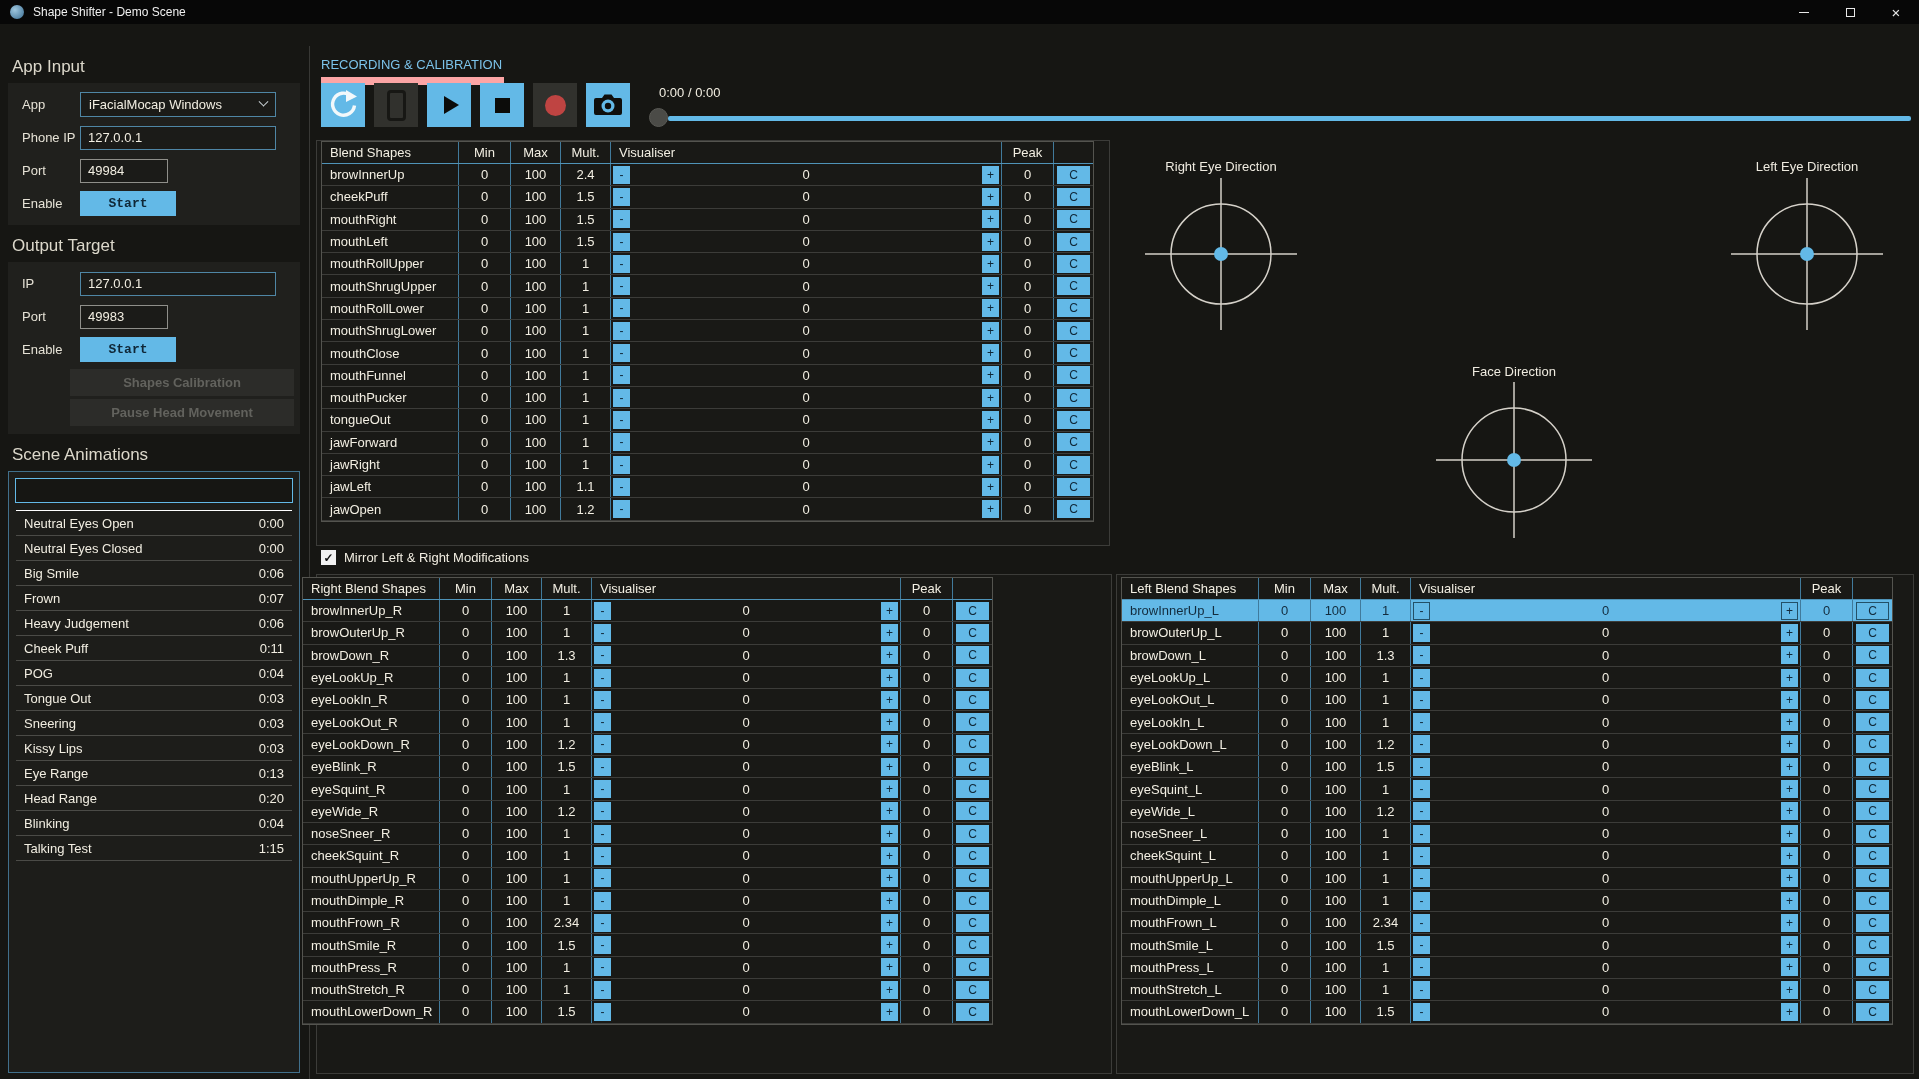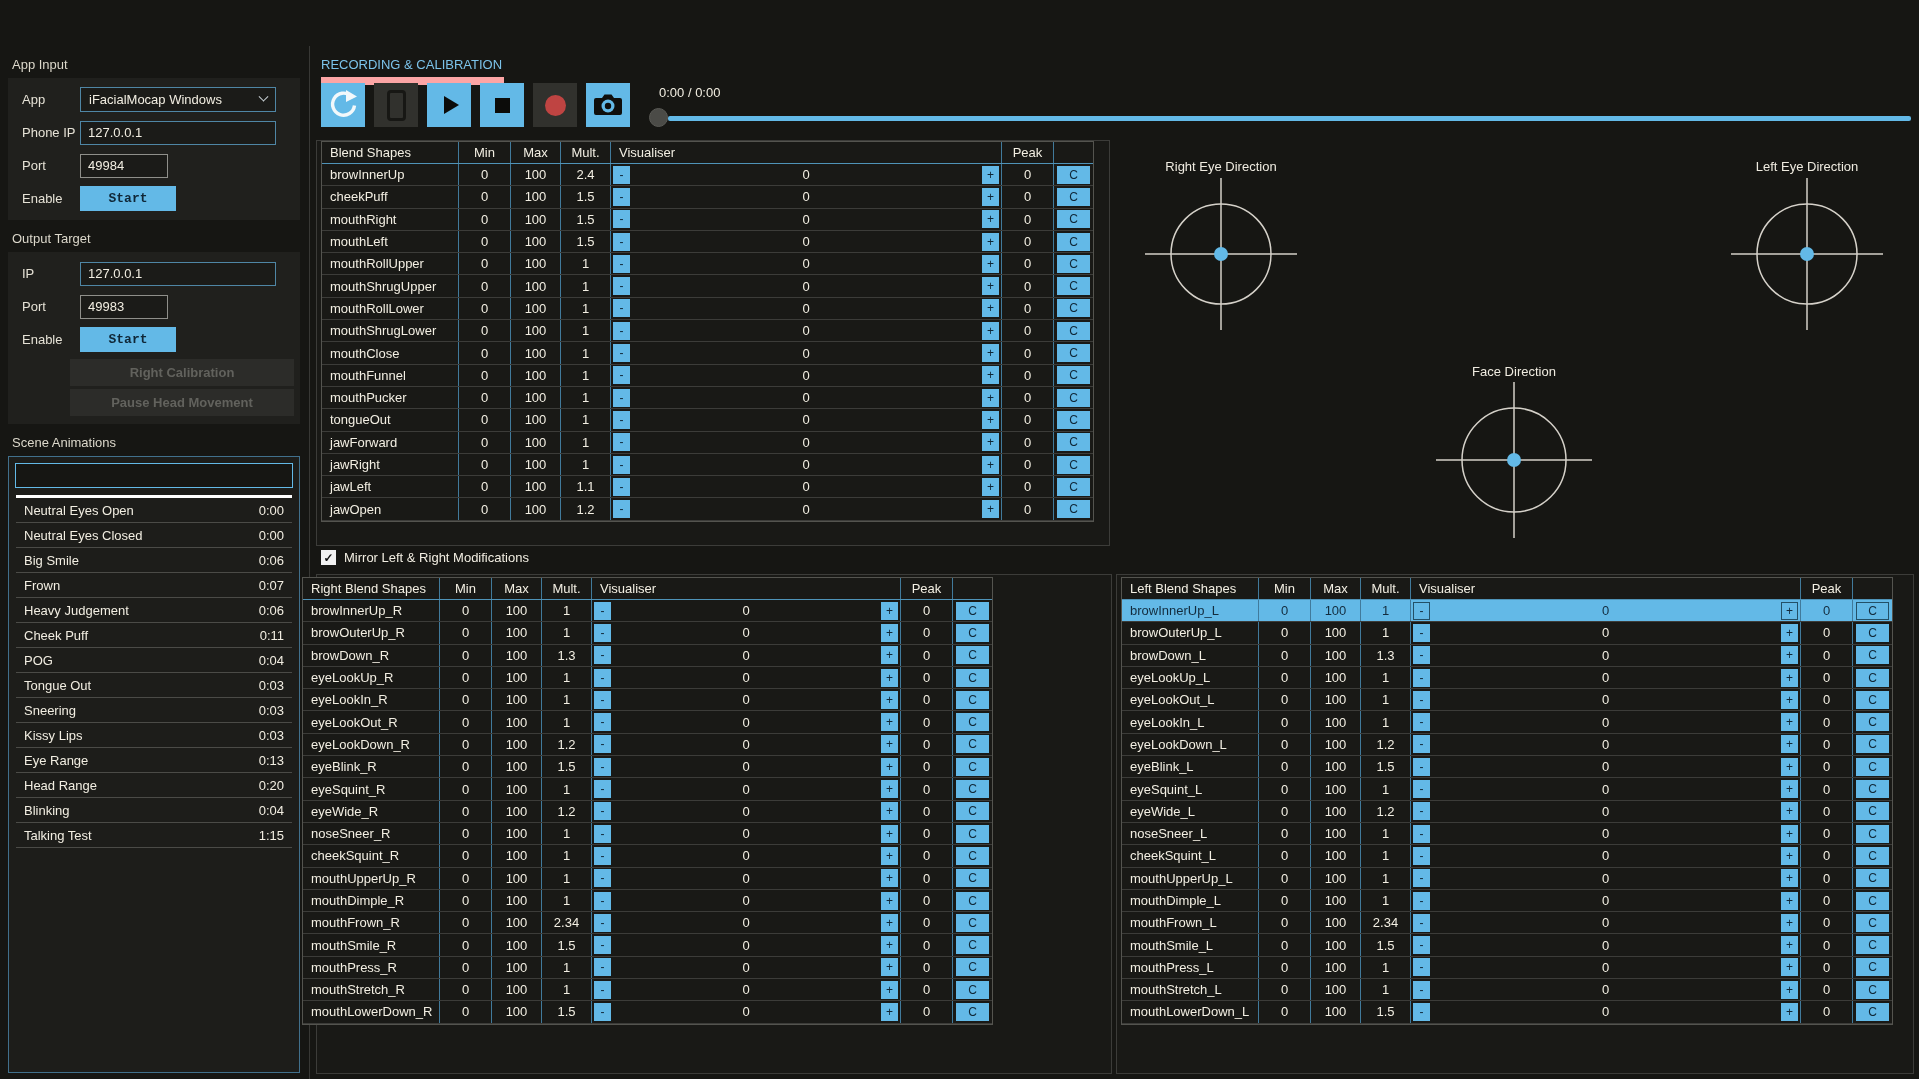--- a/index.html
+++ b/index.html
@@ -21,34 +21,34 @@
   .glyph-min{width:10px;height:1px;background:#e8e8e8}
   .glyph-max{width:9px;height:9px;border:1px solid #e8e8e8}
   .glyph-close{font-size:15px;line-height:15px}
 
   
   .menubar{position:absolute;top:24px;left:0;right:0;height:22px;background:#121210;display:flex;align-items:center;padding-left:4px}
   .menu-item{color:var(--menu_blue);font-size:13px;padding:0 10px;cursor:default}
 
   
   .sidebar{position:absolute;left:0;top:46px;bottom:0;width:307px;display:flex;flex-direction:column;background:#161613}
-  .side-label{margin:11px 0 6px 12px;font-size:13px;color:#dcd8cb}
+  .side-label{margin:11px 0 6px 12px;font-size:17px;color:#dcd8cb}
   .side-panel{background:#20201d;margin-left:8px;width:292px;padding:5px 0}
   .srow{display:flex;align-items:center;height:33px}
   .srow .lbl{width:58px;margin-left:14px;font-size:13px;color:#e6e2d6}
   .tinput{background:#1b1b18;border:1px solid #4f86a5;color:#f2eee2;font-size:13px;height:24px;padding:0 7px;font-family:inherit;outline:none}
   .w-wide{width:196px}.w-narrow{width:88px}
   .port-border{border-color:#8f8f8a}
   .select{width:196px;height:25px;border:1px solid #4f86a5;background:#1b1b18;display:flex;align-items:center;justify-content:space-between;padding:0 8px;font-size:13px;color:#f2eee2}
   .caret{width:7px;height:7px;border-right:1.6px solid #cdd6da;border-bottom:1.6px solid #cdd6da;transform:rotate(45deg) translate(-2px,-2px)}
   .btn-start{width:96px;height:25px;background:var(--accent);border:none;color:#0f2737;font-size:13px;font-weight:700;font-family:Liberation Mono, monospace}
   .btn-disabled{width:224px;height:27px;margin:3px 0 3px 62px;background:#2c2c29;border:none;color:#62625d;font-size:13px;font-weight:700;font-family:inherit;display:block}
   .scene-panel{flex:1;margin:0 7px 6px 8px;background:#1d1d1a;border:1px solid #41708c;display:flex;flex-direction:column;overflow:hidden}
   .filter-input{margin:6px;height:25px;background:#161613;border:1px solid var(--accent);color:#f2eee2;font-size:13px;padding:0 6px;font-family:inherit;outline:none}
-  .scene-list{margin:1px 7px;border-top:3px solid #ffffff}
+  .scene-list{margin:1px 7px;border-top:1px solid #ffffff}
   .scene-item{display:flex;justify-content:space-between;align-items:center;height:25px;border-bottom:1px solid #4b4b47;padding:0 8px;font-size:13px;color:#f2eee2}
   .v-divider{position:absolute;left:309px;top:46px;bottom:0;width:1px;background:#38383­5;background:#383835}
 
   
   .tab{position:absolute;left:321px;top:57px;color:#7cc3ea;font-size:13px;padding:0 2px 5px 0;border-bottom:8px solid #fca5a5}
   .tbtn{position:absolute;top:83px;width:44px;height:44px;border:none;display:flex;align-items:center;justify-content:center;padding:0}
   .tbtn.blue{background:var(--accent)} .tbtn.dark{background:#31312d}
   .icon-play{width:0;height:0;border-left:15px solid #0c0c0a;border-top:9px solid transparent;border-bottom:9px solid transparent;margin-left:4px}
   .icon-stop{width:15px;height:15px;background:#0c0c0a}
   .icon-record{width:21px;height:21px;border-radius:50%;background:var(--record_red)}
@@ -83,20 +83,35 @@
   
   .mirror{position:absolute;left:321px;top:550px;display:flex;align-items:center}
   .checkbox{width:15px;height:15px;background:#f2f2f2;display:flex;align-items:center;justify-content:center;font-size:12px;color:#111;font-weight:bold}
   .mirror-label{margin-left:8px;font-size:13px;color:#f2eee2}
 </style>
 </head>
 <body>
 
 <div id="app">
 
+  <div class="titlebar">
+    <div class="app-icon"></div>
+    <span class="title">Shape Shifter - Demo Scene</span>
+    <div class="win-controls">
+      <div class="win-btn">
+          <div class="glyph-min"></div>
+        </div>
+      <div class="win-btn">
+          <div class="glyph-max"></div>
+        </div>
+      <div class="win-btn">
+          <span class="glyph-close">×</span>
+        </div>
+    </div>
+  </div>
 
 
   <div class="sidebar">
     <div class="side-label">App Input</div>
     <div class="side-panel">
       <div class="srow">
         <span class="lbl">App</span>
         <div class="select">
           <span>iFacialMocap Windows</span>
           <span class="caret"></span>
@@ -123,21 +138,21 @@
         <input class="tinput w-wide" value="127.0.0.1" style="">
       </div>
       <div class="srow">
         <span class="lbl">Port</span>
         <input class="tinput w-narrow port-border" value="49983" style="">
       </div>
       <div class="srow">
         <span class="lbl">Enable</span>
         <button class="btn-start">Start</button>
       </div>
-      <button class="btn-disabled" disabled="">Right Calibration</button>
+      <button class="btn-disabled" disabled="">Shapes Calibration</button>
       <button class="btn-disabled" disabled="">Pause Head Movement</button>
     </div>
 
     <div class="side-label">Scene Animations</div>
     <div class="scene-panel">
       <input class="filter-input" value="" style="">
       <div class="scene-list" id="scene-list">
           <div class="scene-item">
             <span class="">Neutral Eyes Open</span>
             <span class="">0:00</span>

